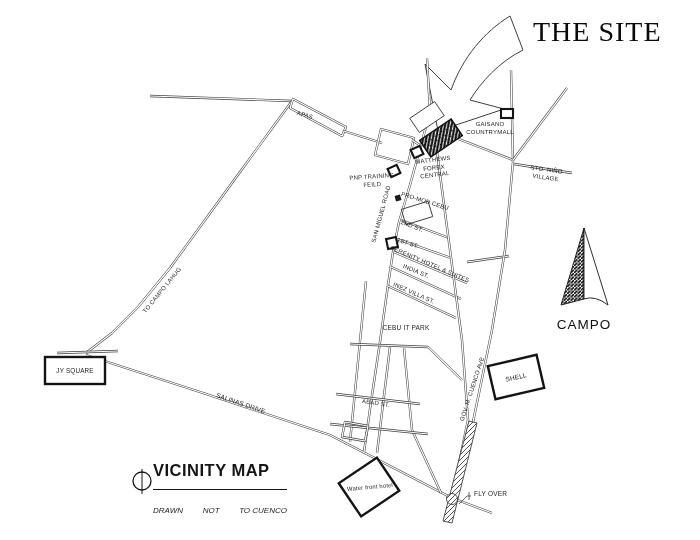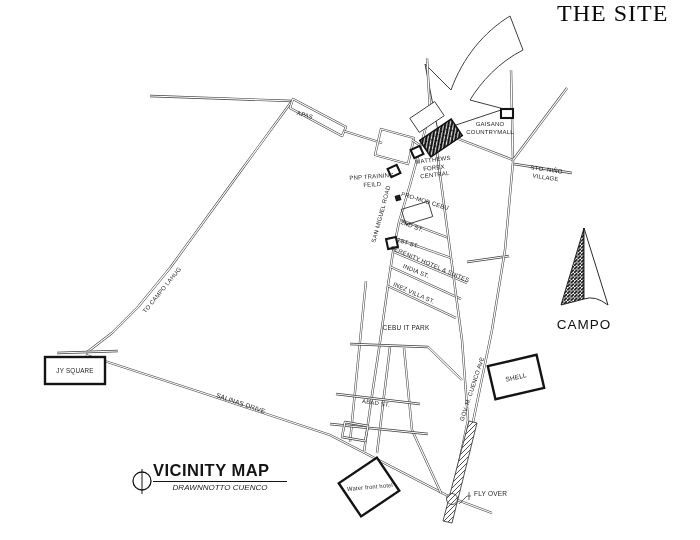--- a/index.html
+++ b/index.html
@@ -8,29 +8,29 @@
   #map{position:absolute;left:0;top:0;}
   .road{stroke:#3f3f3f;stroke-width:2.3;fill:none;stroke-linejoin:round;stroke-linecap:butt;}
   .road-inner{stroke:#ffffff;stroke-width:1.25;fill:none;stroke-linejoin:round;stroke-linecap:butt;}
   .thin{stroke:#3f3f3f;stroke-width:0.8;fill:none;}
   .box{fill:#ffffff;stroke:#141414;stroke-width:2.4;}
   .marker{fill:#ffffff;stroke:#141414;stroke-width:2.1;}
   .lbl{position:absolute;color:#1c1c1c;font-size:6.5px;letter-spacing:0.2px;white-space:nowrap;
        transform-origin:center;}
   .lbl.multi{white-space:normal;text-align:center;line-height:1.25;}
   .lbl.ctr{transform:translate(-50%,-50%);}
-  #the-site{position:absolute;left:533px;top:0;font-family:"Liberation Serif",serif;
-            font-size:24px;letter-spacing:1px;color:#0a0a0a;margin-left:24px;}
+  #the-site{position:absolute;left:533px;top:16px;font-family:"Liberation Serif",serif;
+            font-size:28px;letter-spacing:1px;color:#0a0a0a;}
   #north-label{position:absolute;left:584px;top:317px;transform:translate(-50%,0);
                font-size:13.5px;letter-spacing:1px;color:#111;font-weight:500;}
   #legend{position:absolute;left:153px;top:461px;}
   #legend .title{font-size:16.5px;font-weight:700;color:#151515;letter-spacing:0.5px;
-                 border-bottom:1.6px solid #151515;padding-bottom:1px;}
-  #legend .notes{display:flex;justify-content:center;width:134px;font-size:8px;
-                 font-style:italic;color:#222;margin-top:1px;}
+                 border-bottom:1.6px solid #151515;padding-bottom:9px;}
+  #legend .notes{display:flex;justify-content:space-between;width:134px;font-size:8px;
+                 font-style:italic;color:#222;margin-top:16px;}
   #watermark{position:absolute;right:2px;bottom:4px;font-family:"DejaVu Sans",sans-serif;
              font-weight:700;font-size:25px;letter-spacing:-1px;color:#ffffff;
              -webkit-text-stroke:1.6px #8e8e8e;text-shadow:0 0 1px #9a9a9a;}
 </style>
 </head>
 <body>
 
 <div id="stage">
 
   <svg id="map" width="700" height="540" viewBox="0 0 700 540">

